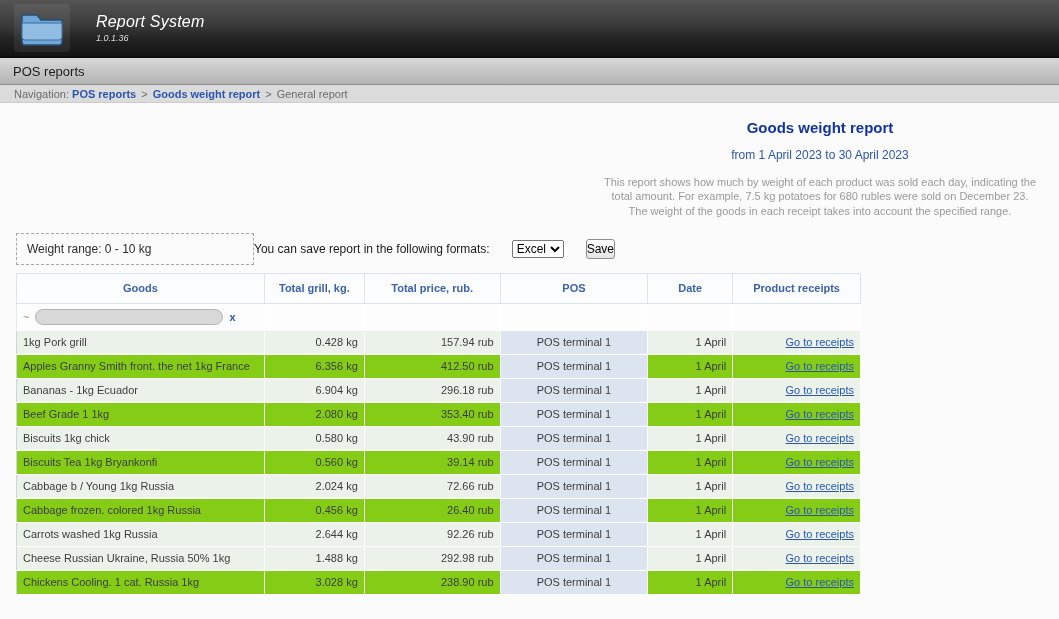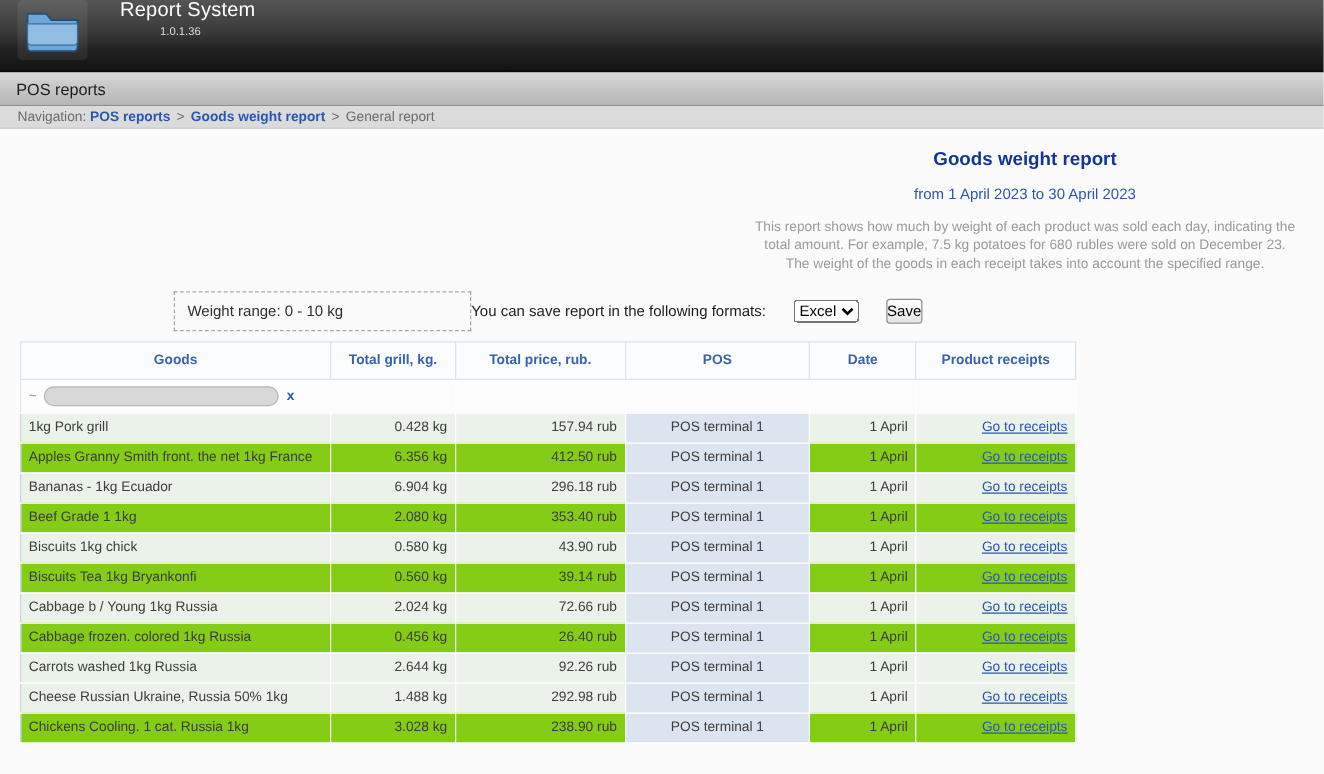--- a/index.html
+++ b/index.html
@@ -1,26 +1,26 @@
 <!DOCTYPE html>
 <html><head>
 <meta charset="utf-8">
 <style>
   * { box-sizing: border-box; margin: 0; padding: 0; }
   html,body { width:1059px; height:619px; overflow:hidden; }
   body { font-family:"Liberation Sans", sans-serif; background:#fbfbfb; font-size:11px; color:#333; }
 
   
   .app-header { height:58px; background:linear-gradient(180deg,#555 0%,#3a3a3a 45%,#222 70%,#141414 100%);
-                display:flex; padding-left:14px; border-bottom:2px solid #0a0a0a; }
+                display:flex; align-items:center; padding-left:14px; border-bottom:2px solid #0a0a0a;font-style:italic; }
   .logo-tile { width:56px; height:48px; border-radius:4px; background:rgba(255,255,255,0.07);
                display:flex; align-items:center; justify-content:center; }
   .title-wrap { margin-left:26px; }
   .app-title { color:#ffffff; font-size:16px; letter-spacing:0.2px; }
-  .app-version { color:#dcdcdc; font-size:9px; margin-left:32px; margin-top:2px; }
+  .app-version { color:#dcdcdc; font-size:9px; margin-top:2px; }
 
   
   .pos-bar { height:27px; background:linear-gradient(180deg,#d8d8d8,#b4b4b4);
              border-bottom:1px solid #8e8e8e; display:flex; align-items:center; padding-left:13px;
              font-size:13px; color:#1c1c1c; }
 
   
   .nav-bar { height:18px; background:#dbdbdb; border-bottom:1px solid #cccccc;
              display:flex; align-items:center; padding-left:14px; font-size:11px; color:#6b6b6b; }
   .nav-bar a { color:#2b56b0; font-weight:bold; text-decoration:none; margin:0 3px; }
@@ -29,21 +29,21 @@
 
   
   .content { padding-top:16px; }
   .report-head { width:474px; margin-left:auto; margin-right:2px; text-align:center; }
   .report-title { font-size:15px; font-weight:bold; color:#1233a0; }
   .report-dates { font-size:12px; color:#2b56b0; margin-top:12px; }
   .report-desc { font-size:11px; color:#9a9a9a; line-height:1.3; margin-top:13px; }
 
   
   .main-col { width:845px; margin-left:16px; }
-  .controls-row { margin-top:15px; margin-bottom:8px; display:flex; align-items:center; justify-content:center; }
+  .controls-row { margin-top:15px; margin-bottom:8px; display:flex; align-items:center; justify-content:flex-start; }
   .weight-box { border:1px dashed #a8a8a8; padding:8px 14px 8px 10px; font-size:12px; color:#2e2e2e; min-width:238px; }
   .save-group { display:flex; align-items:center; gap:22px; }
   .save-label { font-size:12px; color:#1c1c1c; }
   .format-select { font-size:12px; font-family:"Liberation Sans",sans-serif; }
   .save-btn { font-size:12px; font-family:"Liberation Sans",sans-serif; padding:2px 0;
               background:linear-gradient(180deg,#ffffff,#e4e4e4); border:1px solid #8f8f8f; border-radius:3px; cursor:pointer; }
 
   
   table.report-table { width:845px; border-collapse:collapse; background:#ffffff; border:1px solid #ccd5df; }
   .report-table th { height:30px; font-size:11px; font-weight:bold; color:#3a62ad;

